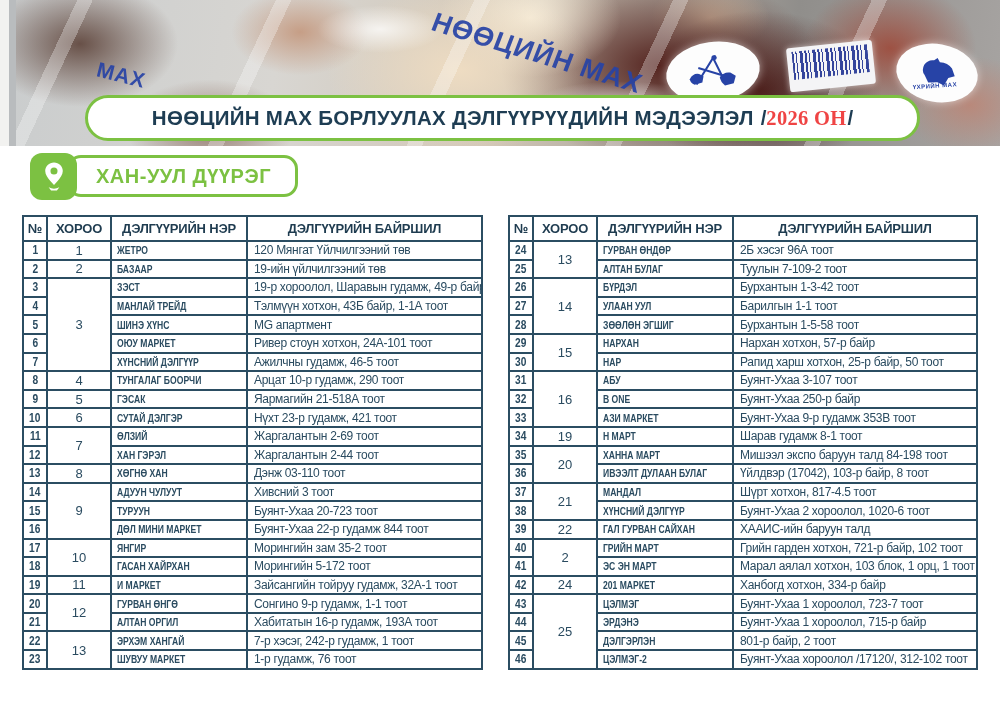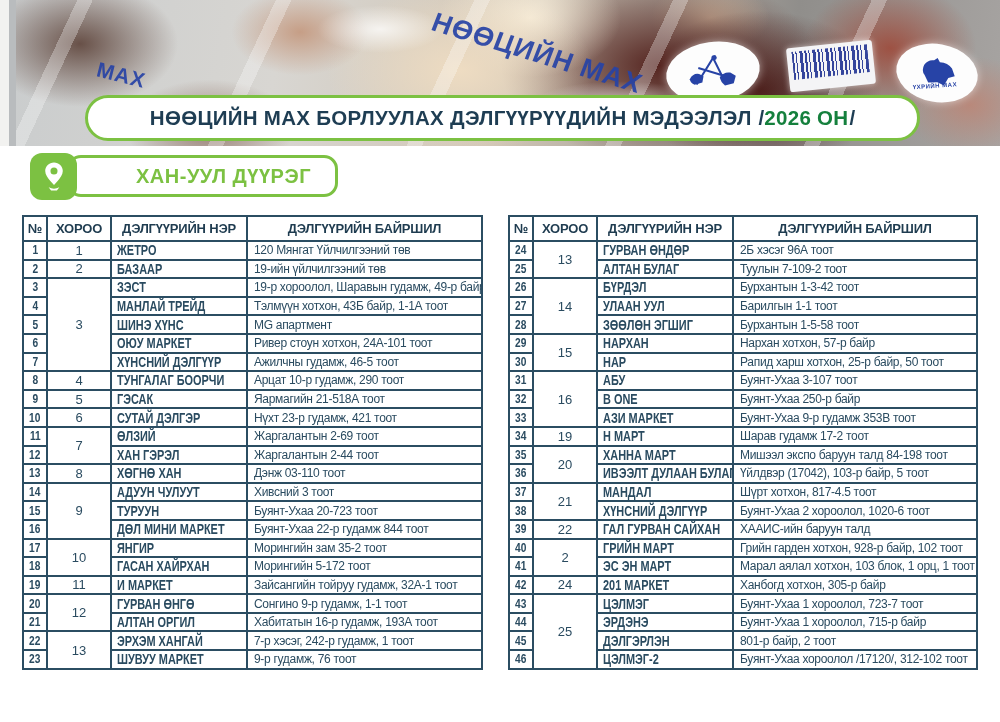--- a/index.html
+++ b/index.html
@@ -74,51 +74,51 @@
   
   .title-pill {
     position:absolute; left:85px; top:95px; width:835px; height:46px;
     background:#ffffff; border:3px solid #7cc142; border-radius:26px;
     display:flex; align-items:center; justify-content:center;
     z-index:5; white-space:nowrap;
   }
   .title-pill .t-main { color:#1e3d53; font-weight:bold; font-size:20.5px; letter-spacing:.3px; }
   .title-pill .t-slash { color:#1e3d53; font-weight:bold; font-size:20.5px; margin-left:7px; }
   .title-pill .t-slash.close { margin-left:1px; }
-  .title-pill .t-year { color:#15803d; font-weight:bold; font-size:20.5px; letter-spacing:.3px; }
+  .title-pill .t-year { color:#ef4444; font-weight:bold; font-size:20.5px; letter-spacing:.3px;font-family:Liberation Serif, serif; }
 
   
   .badge { position:absolute; left:30px; top:152px; height:48px; display:flex; align-items:center; z-index:4; }
   .badge-icon {
     width:47px; height:47px; background:#7cc142; border-radius:12px;
     display:flex; align-items:center; justify-content:center; position:relative; z-index:2;
   }
   .badge-pill {
     margin-left:-10px; height:42px; background:#fff;
     border:3px solid #7cc142; border-radius:14px;
     display:flex; align-items:center; padding:0 24px 0 26px; position:relative; z-index:1;
   }
-  .badge-pill span { color:#7cc142; font-weight:bold; font-size:20px; letter-spacing:.5px; white-space:nowrap;margin-left:40px; }
+  .badge-pill span { color:#7cc142; font-weight:bold; font-size:20px; letter-spacing:.5px; white-space:nowrap; }
 
   
   table { border-collapse:collapse; table-layout:fixed; position:absolute; top:215px; background:#fff; }
   #tbl0 { left:22px;  width:461px; }
   #tbl1 { left:508px; width:470px; }
   th, td { border:2px solid #2b4d62; overflow:hidden; }
   th {
     height:25px; font-size:13px; font-weight:bold; color:#1f3c50;
     text-align:center; padding:0 1px; white-space:nowrap; letter-spacing:-0.2px;
   }
   th.c0 { width:24px; }
   th.c1 { width:64px; }
   th.c2 { width:136px; }
   td { height:18.6px; font-size:12px; color:#2a4b60; white-space:nowrap; }
   td.c0 { text-align:center; font-weight:bold; padding:0; }
   td.c1 { text-align:center; font-size:13px; padding:0; }
-  td.c2 { padding:0 20px 0 5px; font-weight:bold; font-size:14px; }
+  td.c2 { padding:0 20px 0 5px; font-weight:bold; font-size:11px; }
   td.c3 { padding:0 2px 0 6px; letter-spacing:-0.3px; }
   .cond  { display:inline-block; transform:scaleX(.78); transform-origin:0 50%; white-space:nowrap; }
   .condn { display:inline-block; transform:scaleX(.85); transform-origin:50% 50%; }
 </style>
 </head>
 <body>
 
 <div class="photo">
   <div class="photo-text partial">МАХ</div>
   <div class="photo-text main">НӨӨЦИЙН МАХ</div>
@@ -298,21 +298,21 @@
       </tr>
       <tr>
         <td class="c0"><span class="condn">22</span></td>
         <td class="c1" rowspan="2">13</td>
         <td class="c2"><span class="cond">ЭРХЭМ ХАНГАЙ</span></td>
         <td class="c3">7-р хэсэг, 242-р гудамж, 1 тоот</td>
       </tr>
       <tr>
         <td class="c0"><span class="condn">23</span></td>
         <td class="c2"><span class="cond">ШУВУУ МАРКЕТ</span></td>
-        <td class="c3">9-р гудамж, 76 тоот</td>
+        <td class="c3">1-р гудамж, 76 тоот</td>
       </tr>
     </tbody>
   </table>
 <table id="tbl1">
     <thead>
       <tr>
         <th class="c0">№</th>
         <th class="c1">ХОРОО</th>
         <th class="c2">ДЭЛГҮҮРИЙН НЭР</th>
         <th class="c3">ДЭЛГҮҮРИЙН БАЙРШИЛ</th>
@@ -370,32 +370,32 @@
       </tr>
       <tr>
         <td class="c0"><span class="condn">33</span></td>
         <td class="c2"><span class="cond">АЗИ МАРКЕТ</span></td>
         <td class="c3">Буянт-Ухаа 9-р гудамж 353В тоот</td>
       </tr>
       <tr>
         <td class="c0"><span class="condn">34</span></td>
         <td class="c1">19</td>
         <td class="c2"><span class="cond">Н МАРТ</span></td>
-        <td class="c3">Шарав гудамж 17-2 тоот</td>
+        <td class="c3">Шарав гудамж 8-1 тоот</td>
       </tr>
       <tr>
         <td class="c0"><span class="condn">35</span></td>
         <td class="c1" rowspan="2">20</td>
         <td class="c2"><span class="cond">ХАННА МАРТ</span></td>
         <td class="c3">Мишээл экспо баруун талд 84-198 тоот</td>
       </tr>
       <tr>
         <td class="c0"><span class="condn">36</span></td>
         <td class="c2"><span class="cond">ИВЭЭЛТ ДУЛААН БУЛАГ</span></td>
-        <td class="c3">Үйлдвэр (17042), 103-р байр, 5 тоот</td>
+        <td class="c3">Үйлдвэр (17042), 103-р байр, 8 тоот</td>
       </tr>
       <tr>
         <td class="c0"><span class="condn">37</span></td>
         <td class="c1" rowspan="2">21</td>
         <td class="c2"><span class="cond">МАНДАЛ</span></td>
         <td class="c3">Шүрт хотхон, 817-4.5 тоот</td>
       </tr>
       <tr>
         <td class="c0"><span class="condn">38</span></td>
         <td class="c2"><span class="cond">ХҮНСНИЙ ДЭЛГҮҮР</span></td>
@@ -404,32 +404,32 @@
       <tr>
         <td class="c0"><span class="condn">39</span></td>
         <td class="c1">22</td>
         <td class="c2"><span class="cond">ГАЛ ГУРВАН САЙХАН</span></td>
         <td class="c3">ХААИС-ийн баруун талд</td>
       </tr>
       <tr>
         <td class="c0"><span class="condn">40</span></td>
         <td class="c1" rowspan="2">2</td>
         <td class="c2"><span class="cond">ГРИЙН МАРТ</span></td>
-        <td class="c3">Грийн гарден хотхон, 928-р байр, 102 тоот</td>
+        <td class="c3">Грийн гарден хотхон, 721-р байр, 102 тоот</td>
       </tr>
       <tr>
         <td class="c0"><span class="condn">41</span></td>
         <td class="c2"><span class="cond">ЭС ЭН МАРТ</span></td>
         <td class="c3">Марал аялал хотхон, 103 блок, 1 орц, 1 тоот</td>
       </tr>
       <tr>
         <td class="c0"><span class="condn">42</span></td>
         <td class="c1">24</td>
         <td class="c2"><span class="cond">201 МАРКЕТ</span></td>
-        <td class="c3">Ханбогд хотхон, 305-р байр</td>
+        <td class="c3">Ханбогд хотхон, 334-р байр</td>
       </tr>
       <tr>
         <td class="c0"><span class="condn">43</span></td>
         <td class="c1" rowspan="4">25</td>
         <td class="c2"><span class="cond">ЦЭЛМЭГ</span></td>
         <td class="c3">Буянт-Ухаа 1 хороолол, 723-7 тоот</td>
       </tr>
       <tr>
         <td class="c0"><span class="condn">44</span></td>
         <td class="c2"><span class="cond">ЭРДЭНЭ</span></td>

